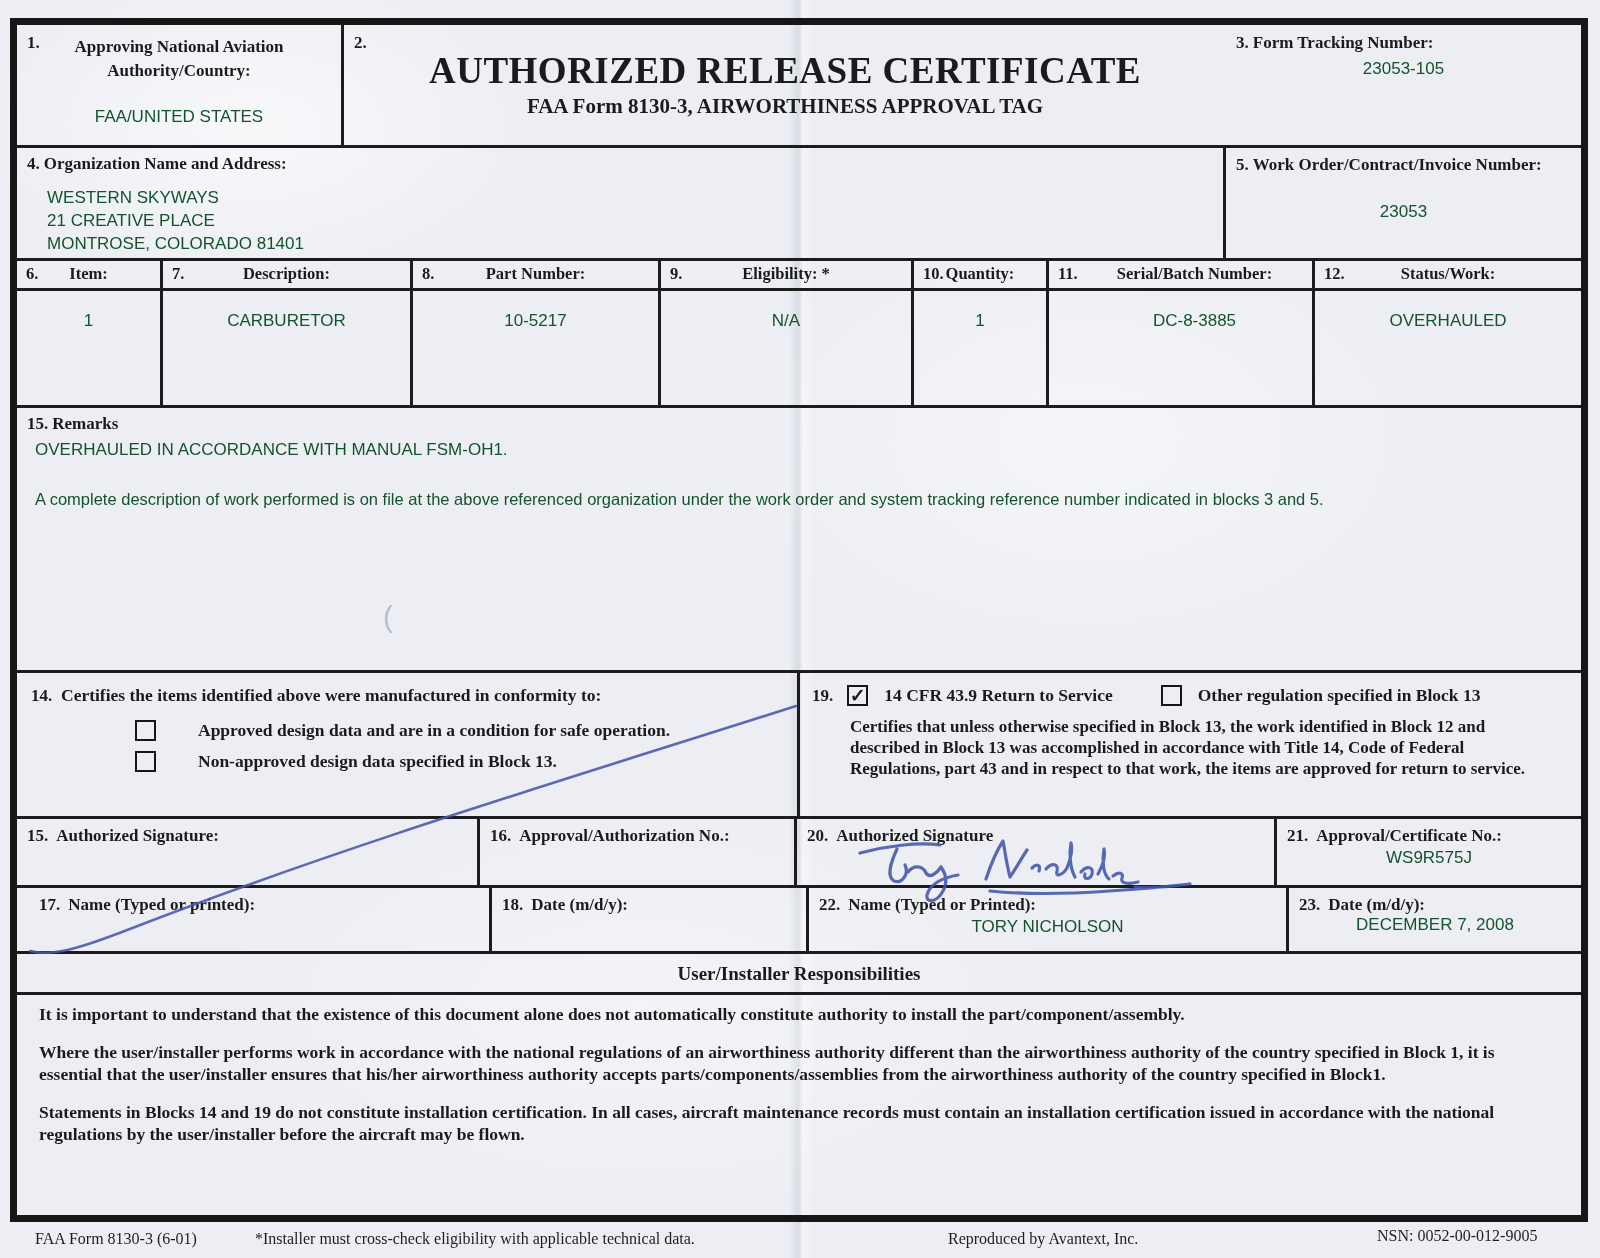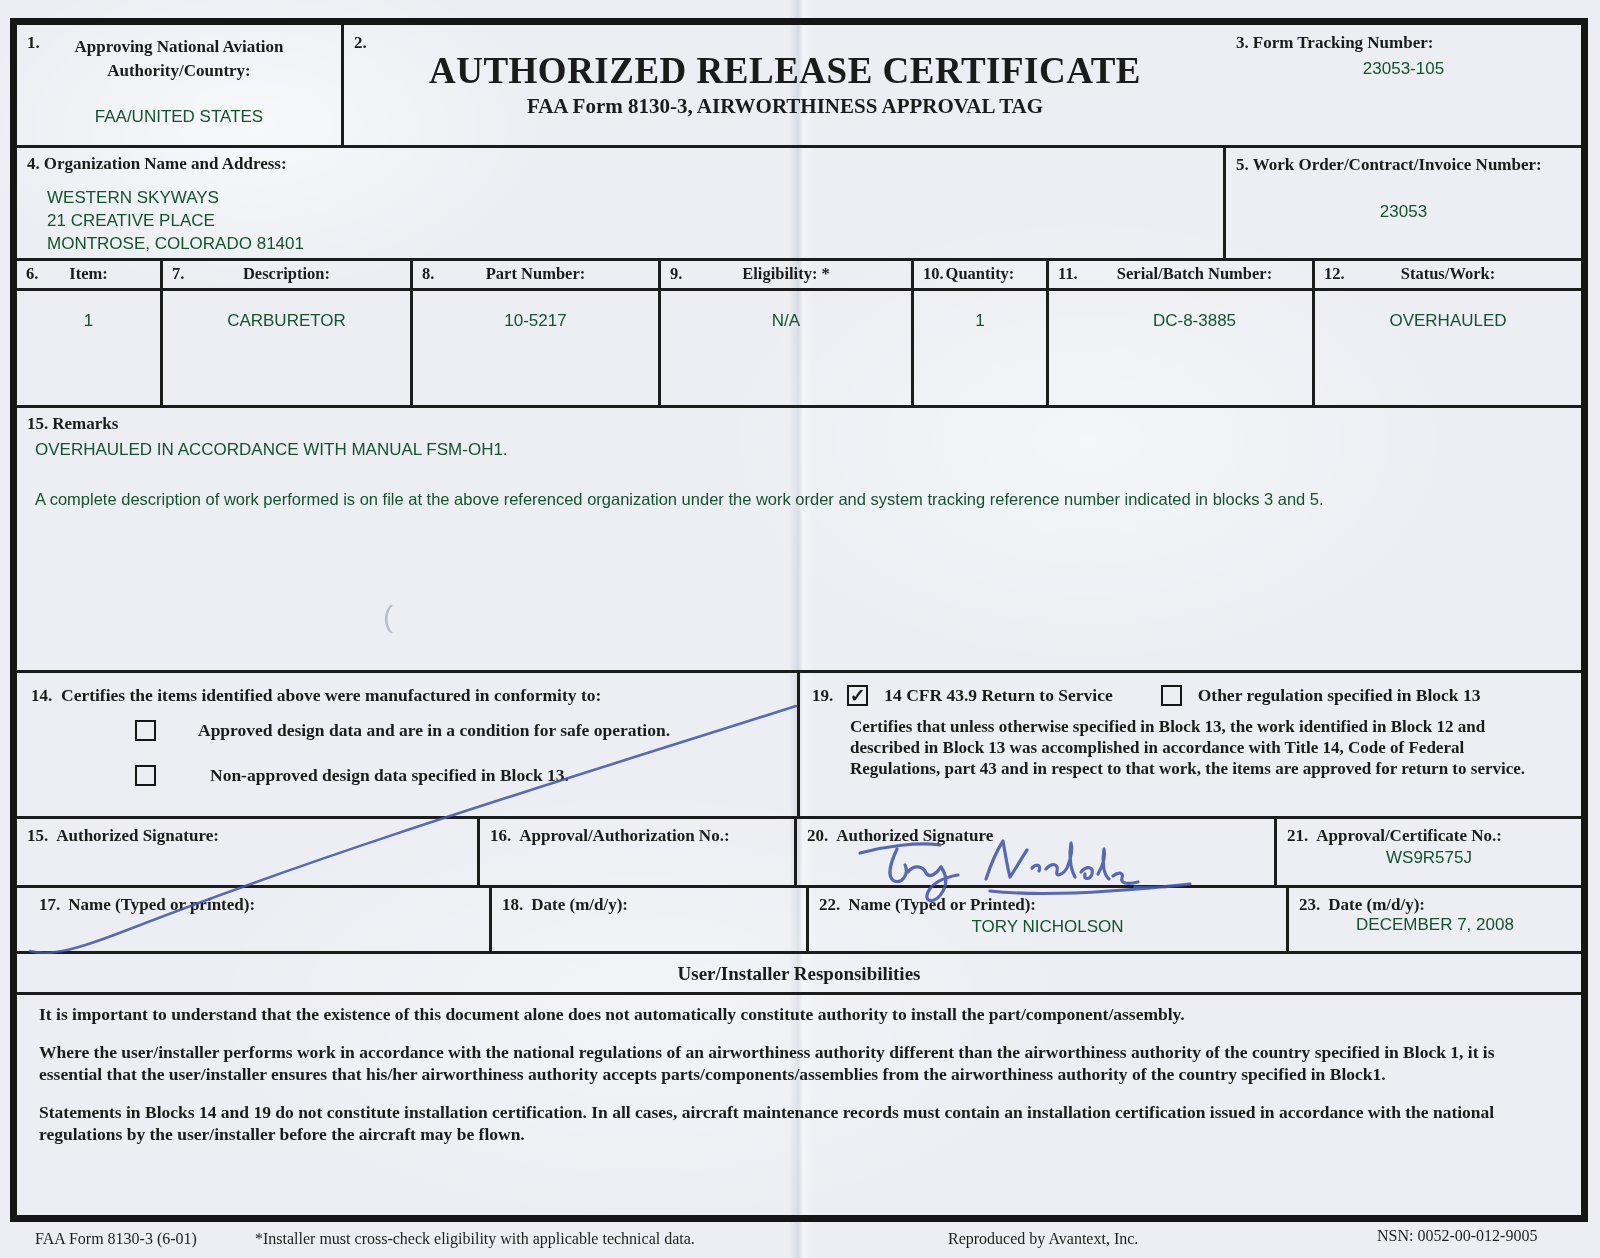--- a/index.html
+++ b/index.html
@@ -52,21 +52,21 @@
   .td{text-align:center;padding-top:20px;}
   
   .rem .hdr{margin:6px 0 0 10px;}
   .rem .t1{margin:6px 0 0 18px;}
   .rem .t2{margin:30px 0 0 18px;font-size:16.5px;white-space:nowrap;}
   .rem .stray{position:absolute;left:366px;top:192px;font-size:30px;color:#b9becb;font-family:"Liberation Sans",sans-serif;}
   
   .c14{flex:0 0 783px;}
   .c14 .hdr{margin:12px 0 0 14px;font-size:17.5px;}
   .optrow{display:flex;align-items:center;margin:14px 0 0 118px;}
-  .optrow.second{margin-top:24px;gap:12px;}
+  .optrow.second{margin-top:10px;}
   .cbx{width:21px;height:21px;border:2.5px solid #161616;box-sizing:border-box;
        display:inline-flex;align-items:center;justify-content:center;
        font-size:19px;font-weight:bold;line-height:1;flex:0 0 auto;}
   .optrow .otext{margin-left:42px;font-weight:bold;font-size:17.5px;}
   .c19 .hdrrow{display:flex;align-items:center;margin:12px 0 0 12px;}
   .c19 .hdrrow .num{margin-right:14px;}
   .c19 .hdrrow .otext{margin-left:16px;font-weight:bold;font-size:17.5px;}
   .c19 .hdrrow .cbx2{margin-left:48px;}
   .c19 .para{margin:10px 26px 0 50px;font-weight:bold;font-size:17px;line-height:21px;}
   

